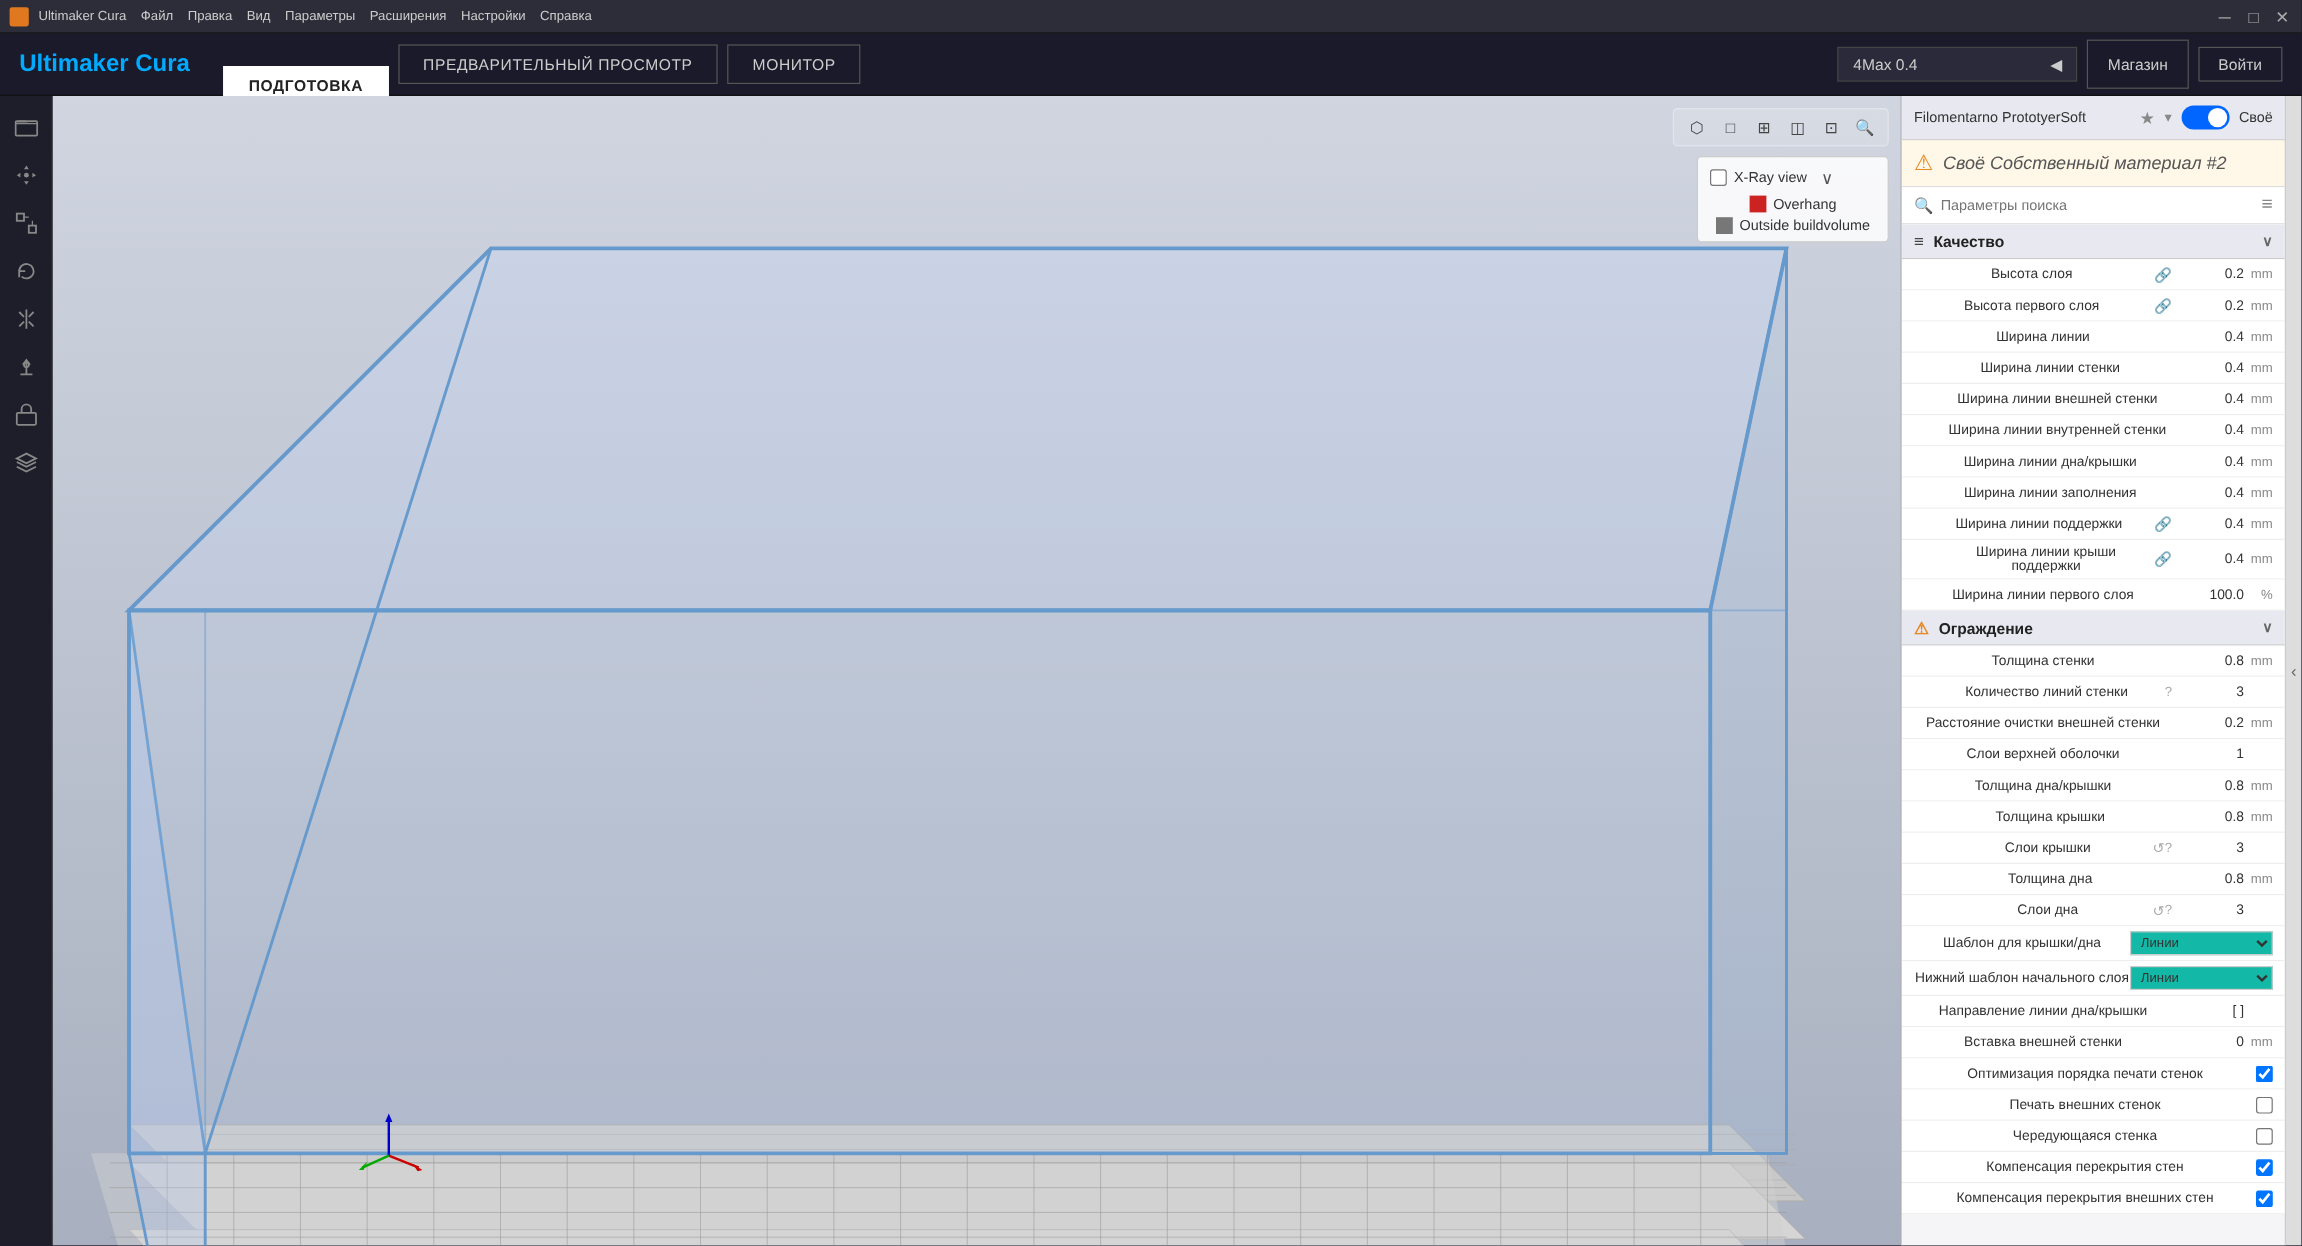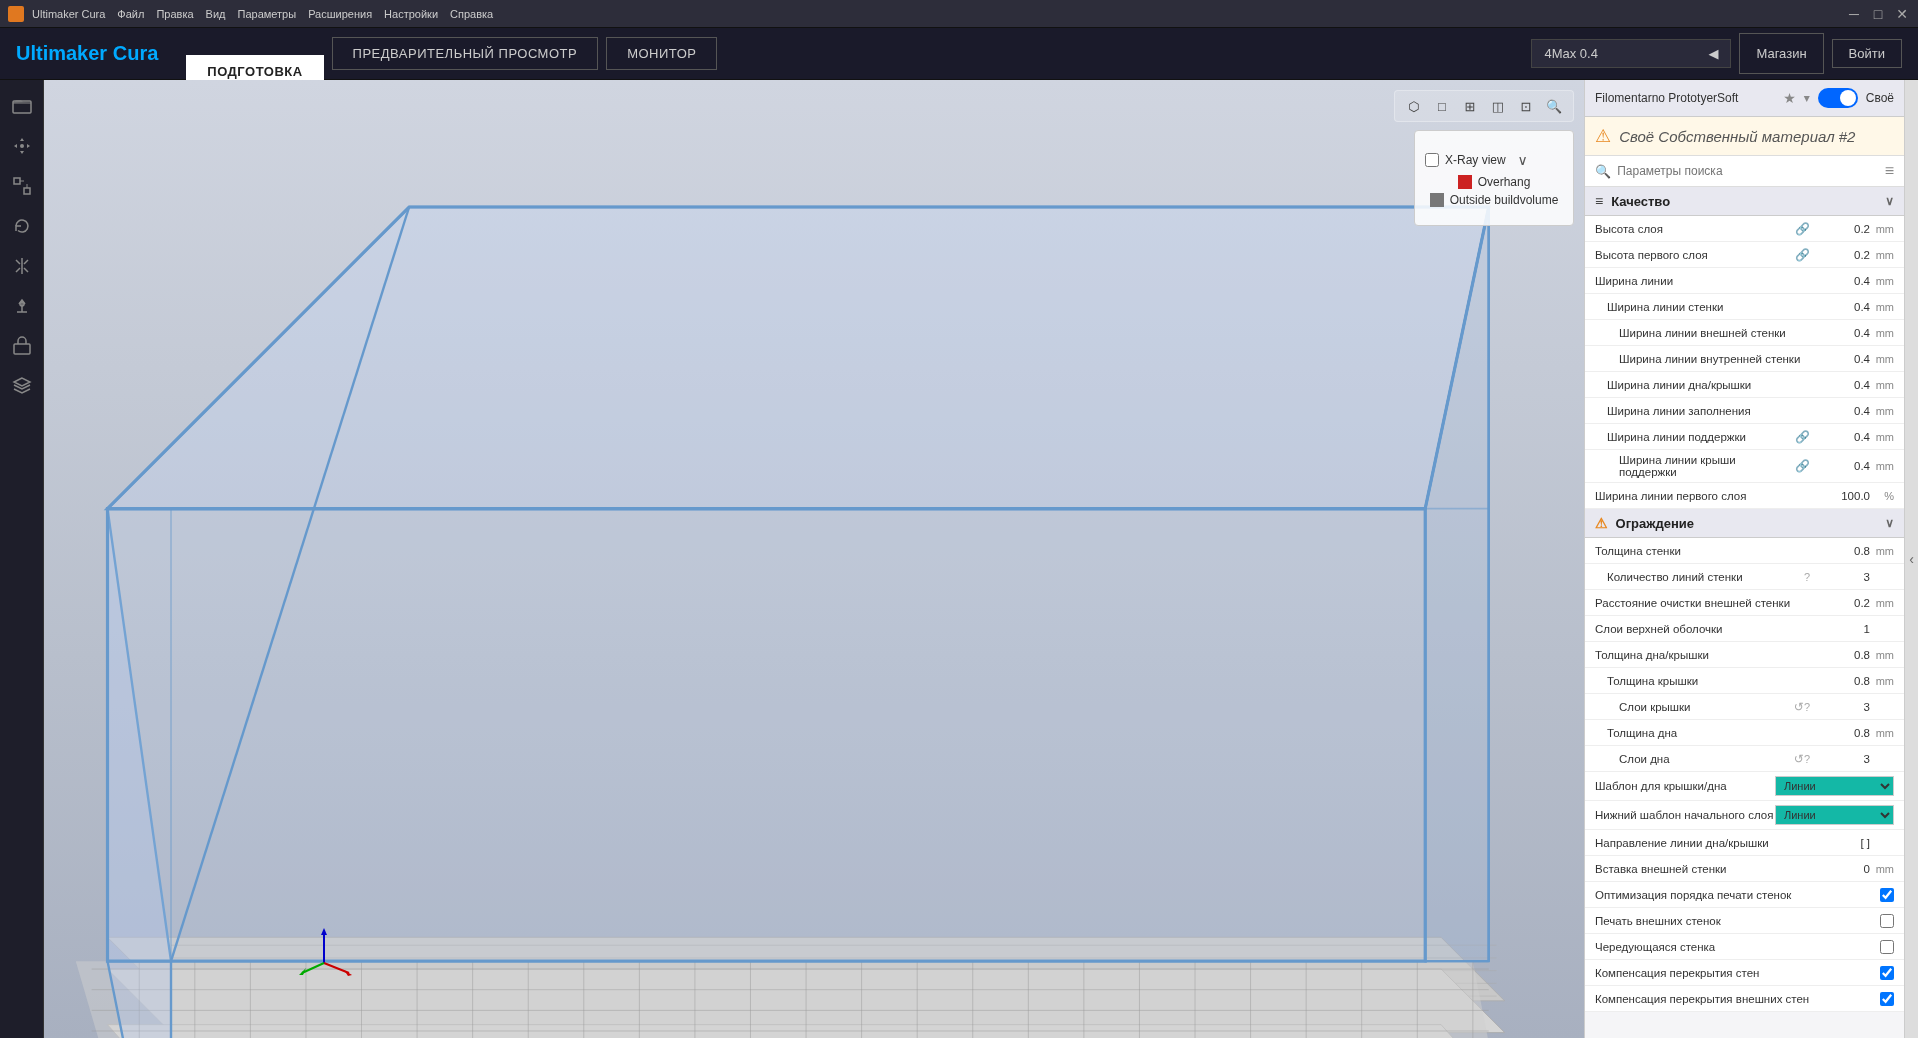--- a/index.html
+++ b/index.html
@@ -137,21 +137,21 @@
     .view-icon { width: 22px; height: 22px; cursor: pointer; display: flex; align-items: center; justify-content: center; color: #444; font-size: 13px; }
 
     
     #xray-section {
       position: absolute;
       top: 50px;
       right: 10px;
       background: rgba(255,255,255,0.85);
       border: 1px solid #ccc;
       border-radius: 4px;
-      padding: 18px 10px;
+      padding: 6px 10px;
       font-size: 12px;
       color: #333;
       min-width: 160px;
     }
     .xray-row { display: flex; align-items: center; gap: 6px; margin-bottom: 4px; }
     .xray-checkbox { width: 14px; height: 14px; border: 1px solid #888; }
     .legend-row { display: flex; align-items: center; gap: 6px; margin-top: 4px; justify-content: center; }
     .legend-color { width: 14px; height: 14px; }
     .expand-btn { width: 22px; height: 22px; background: transparent; border: none; cursor: pointer; color: #555; font-size: 14px; }
 
@@ -259,20 +259,21 @@
       align-items: center;
       padding: 4px 10px;
       border-bottom: 1px solid #eee;
       min-height: 26px;
       background: #fff;
     }
     .setting-label {
       flex: 1;
       font-size: 11.5px;
       color: #333;
+      text-align: center;
     }
     .setting-label.indent1 { padding-left: 12px; }
     .setting-label.indent2 { padding-left: 24px; }
     .setting-value {
       width: 60px;
       text-align: right;
       font-size: 11.5px;
       color: #333;
       background: #fff;
       border: none;

